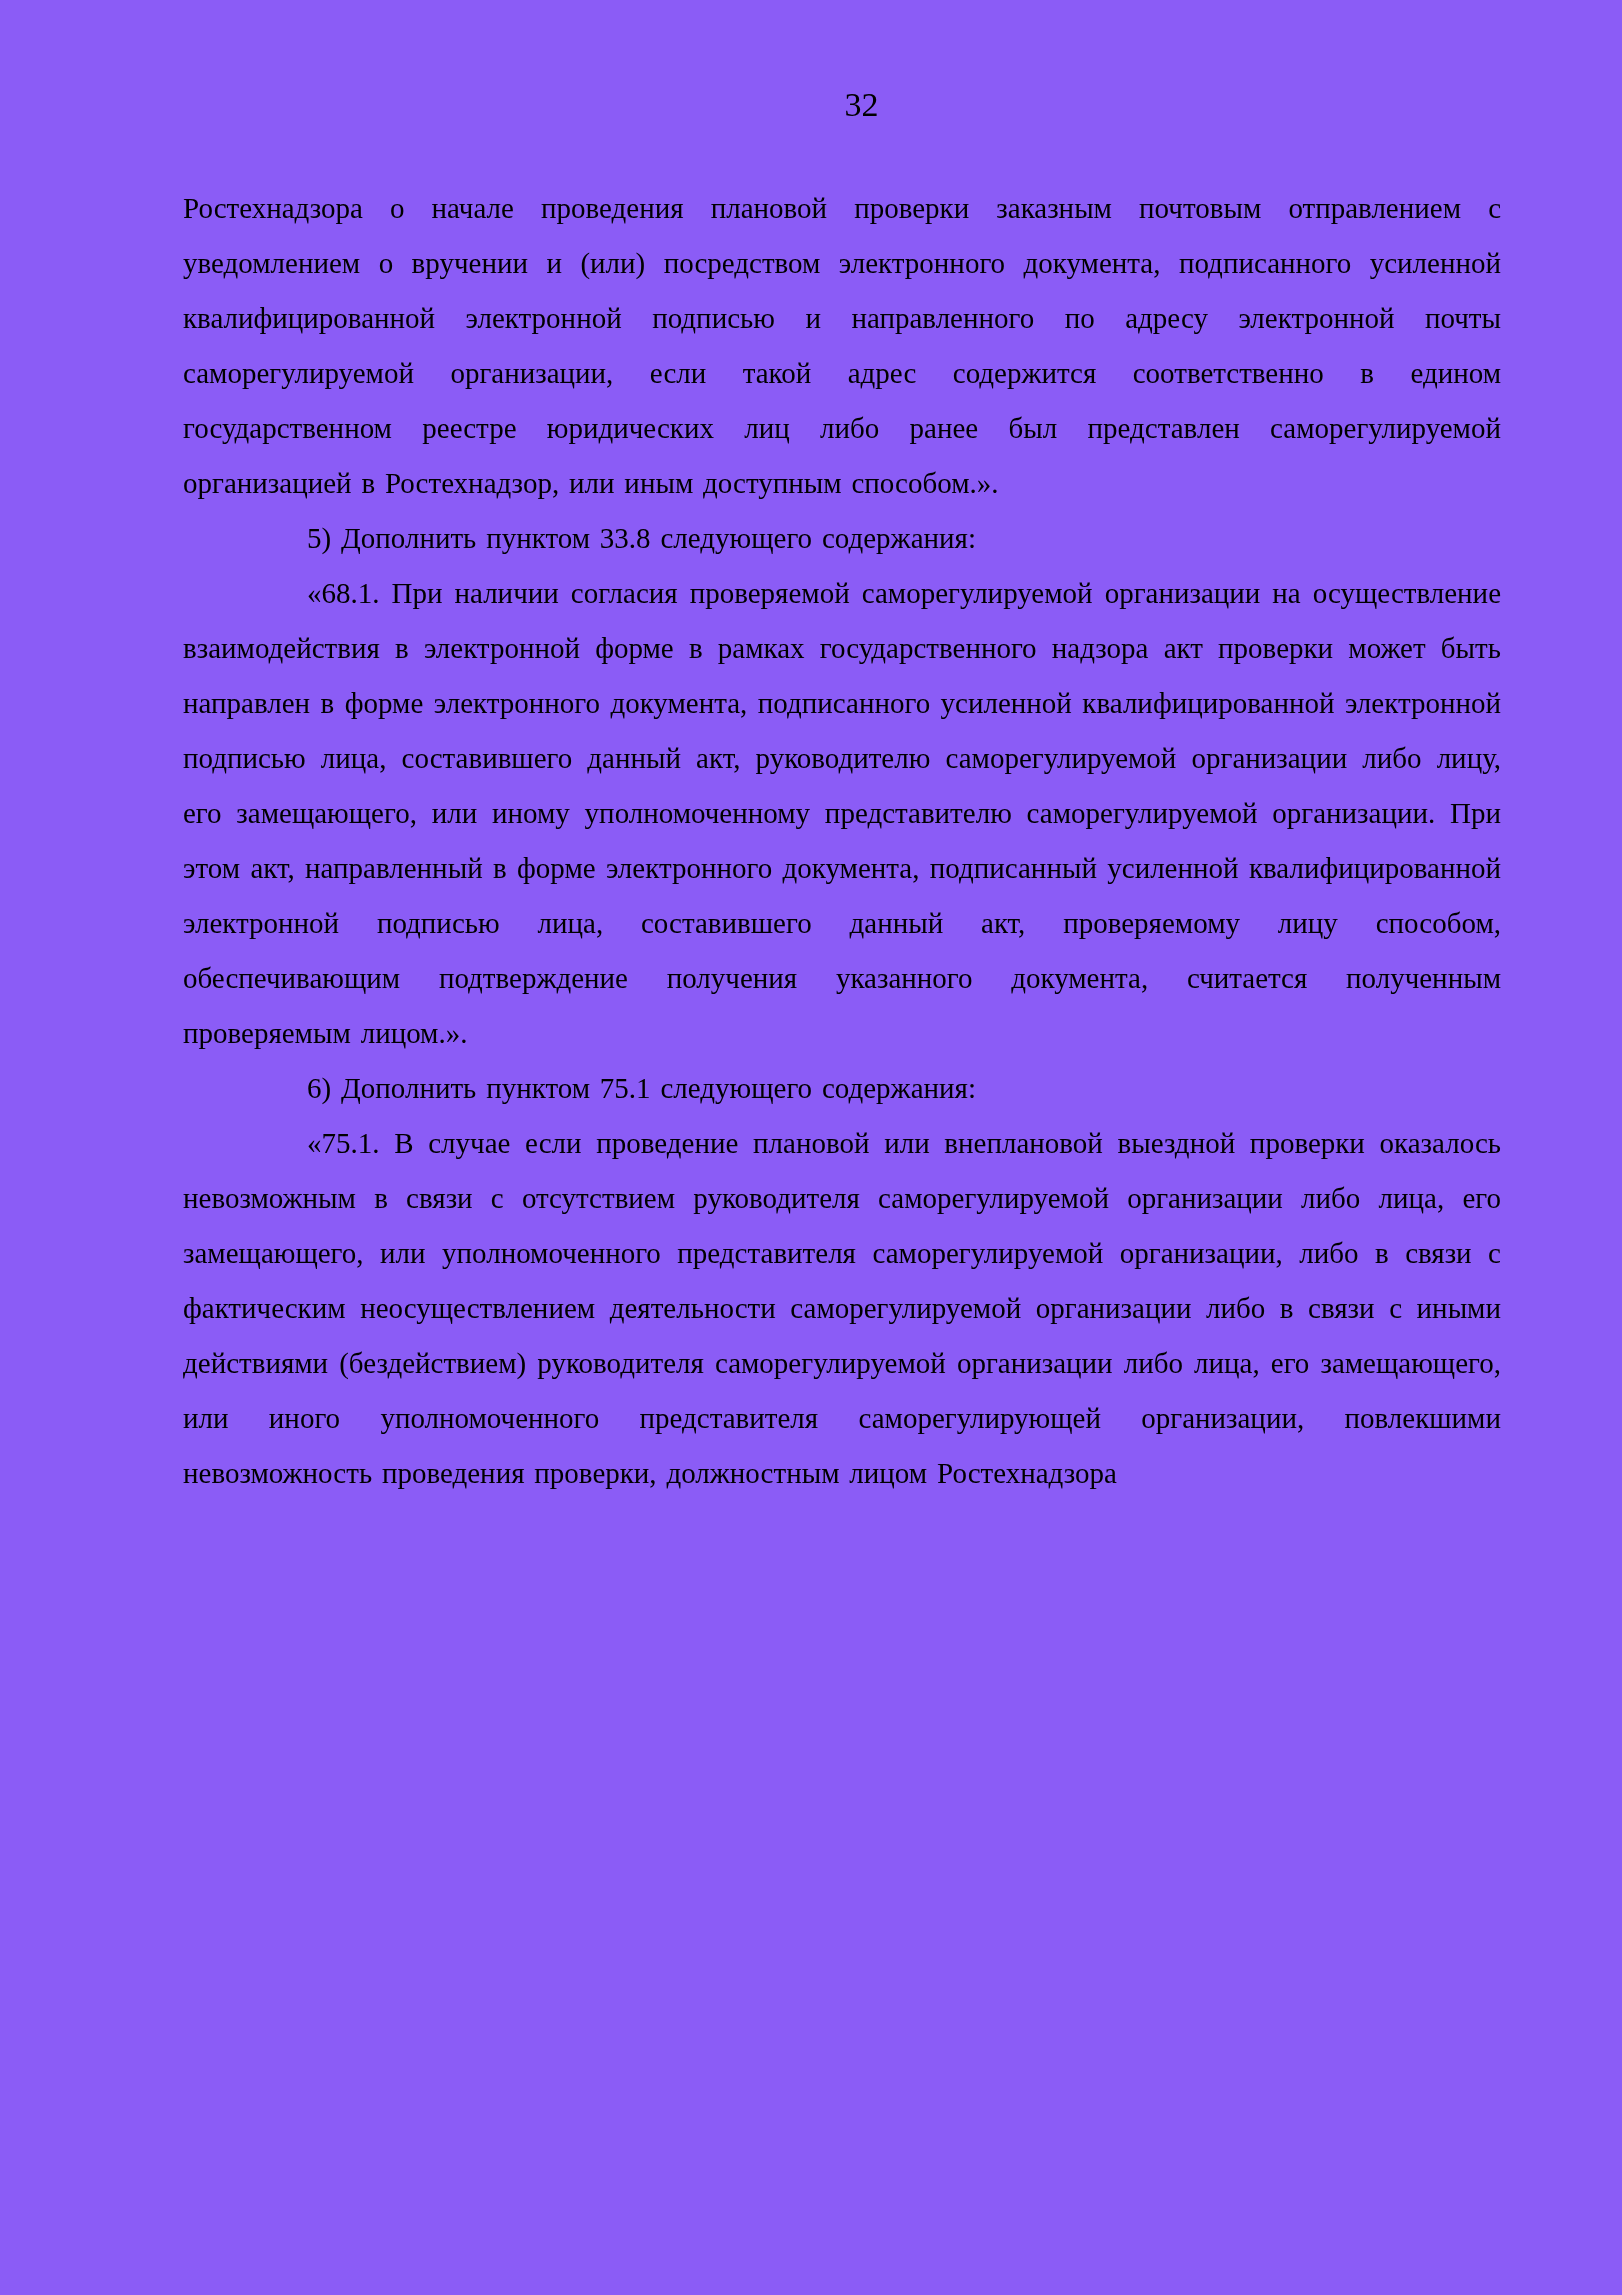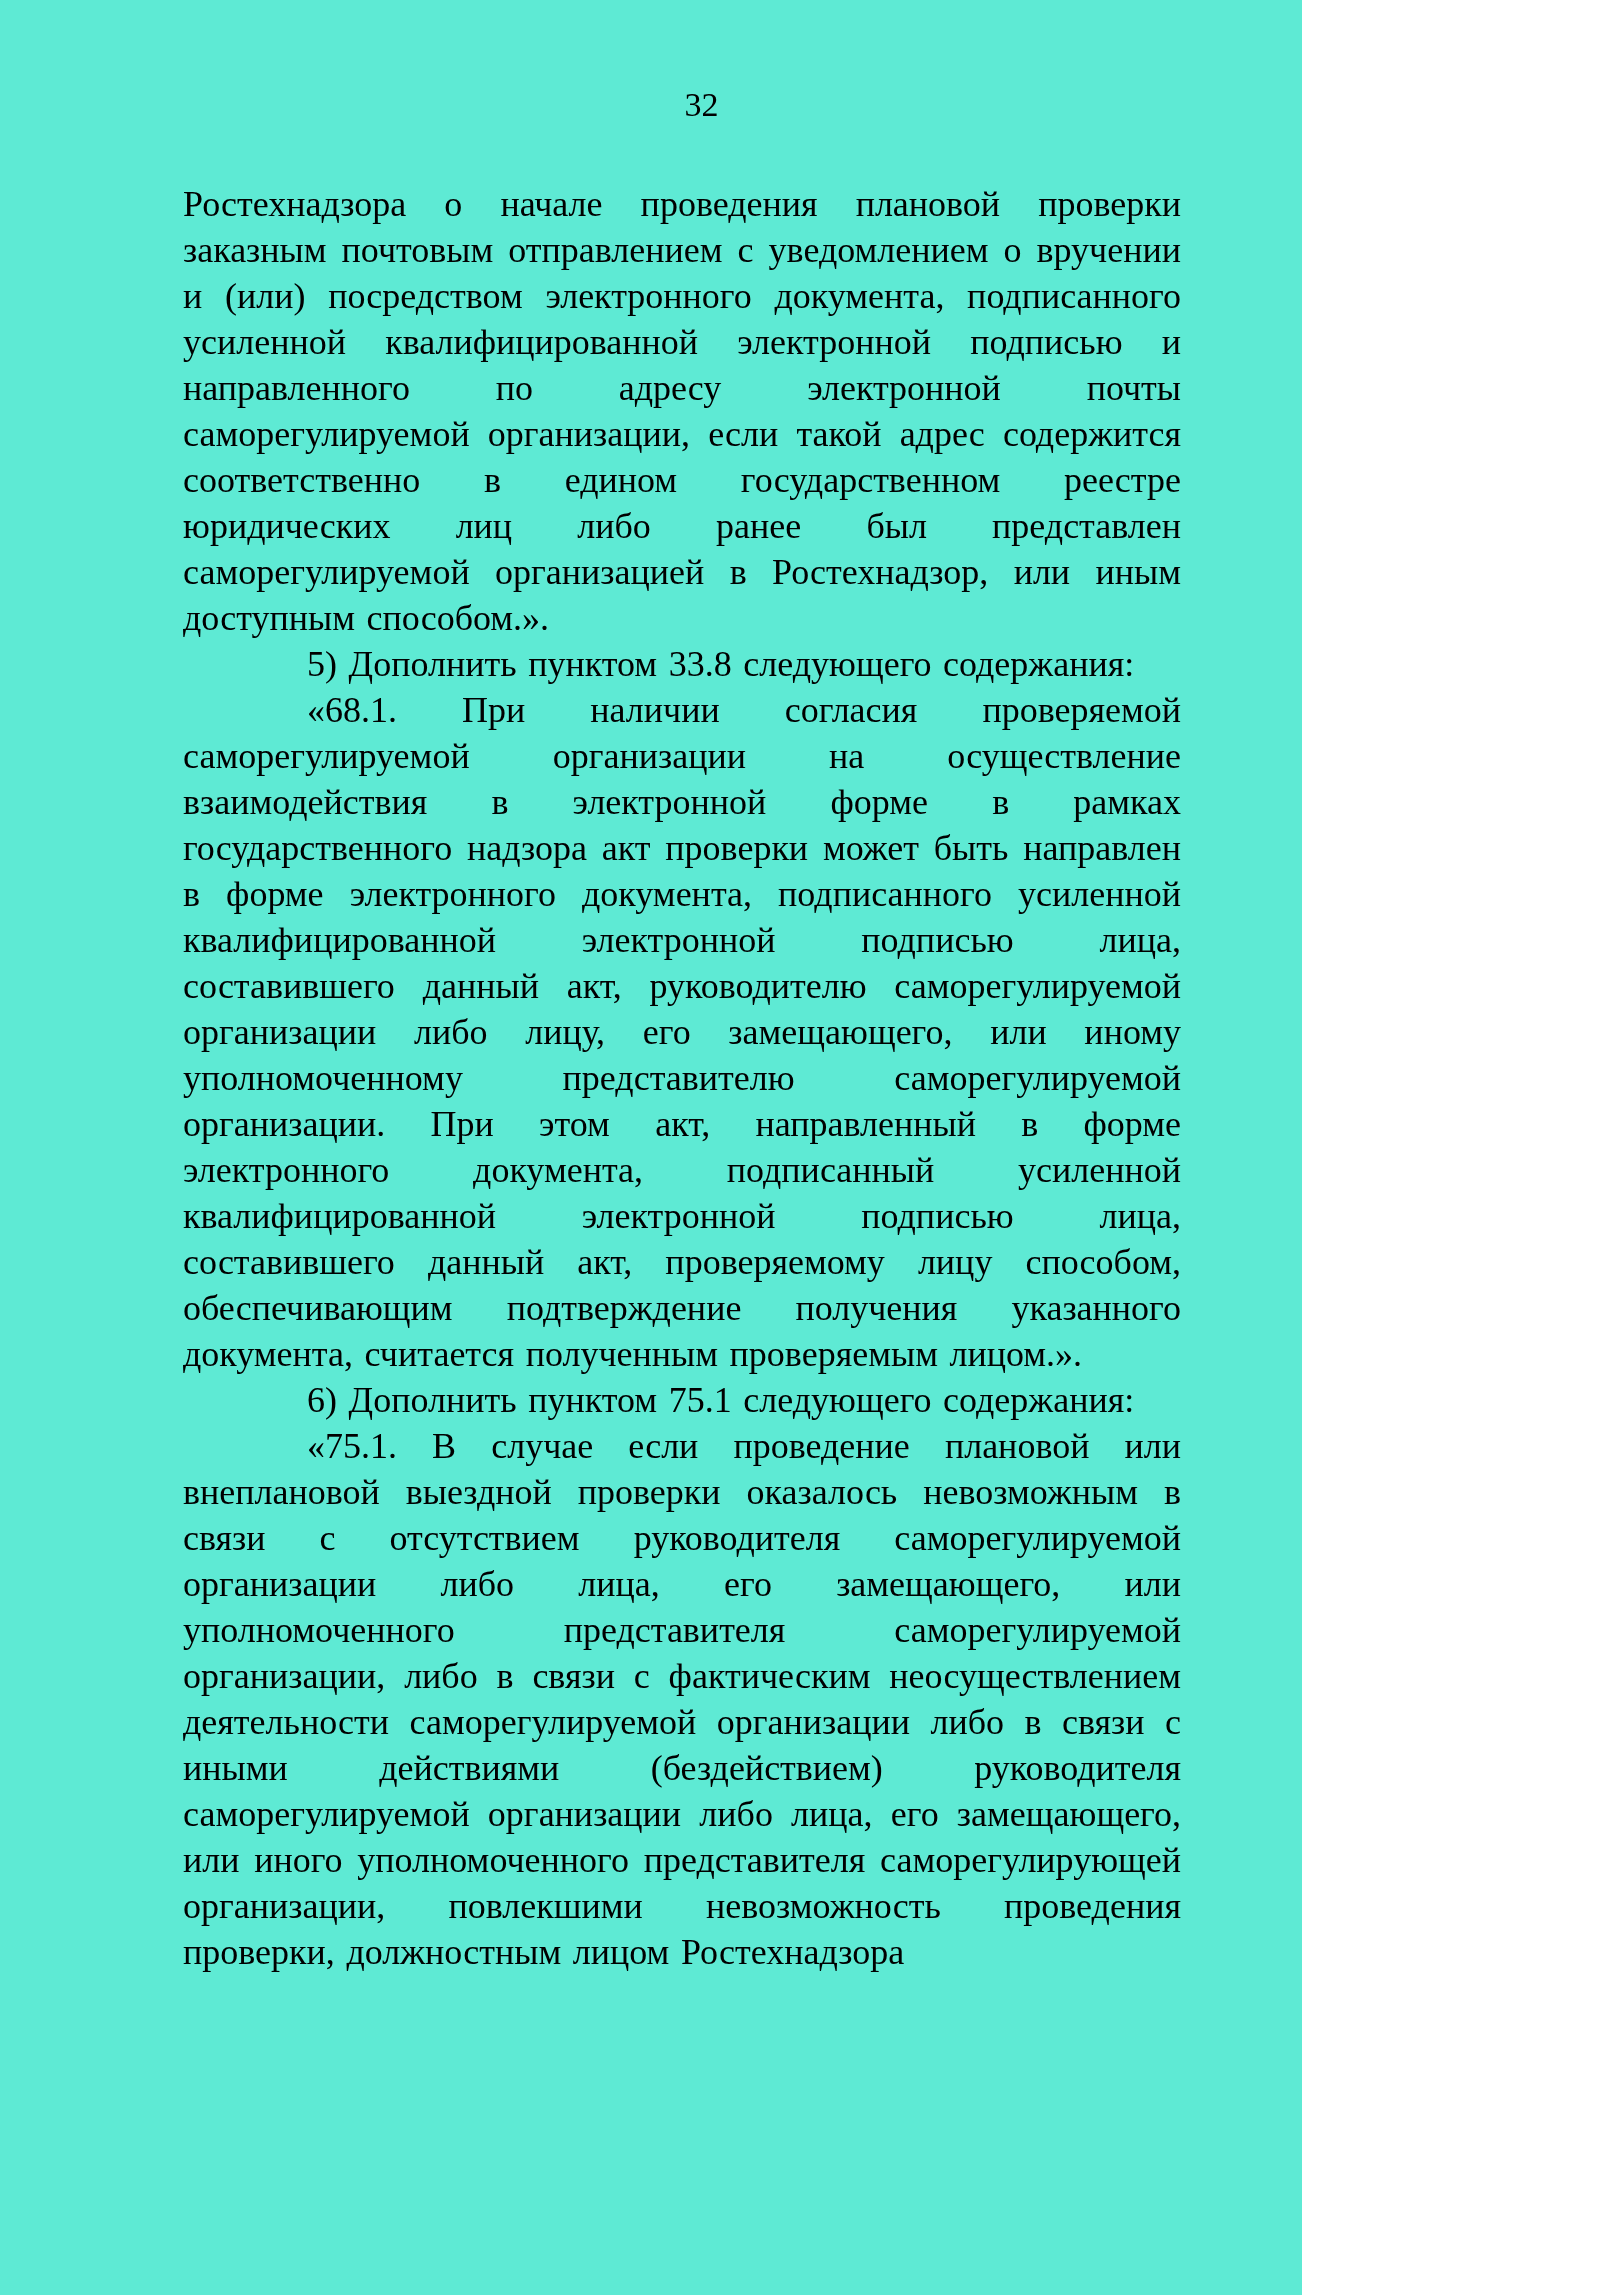--- a/index.html
+++ b/index.html
@@ -2,41 +2,41 @@
 <html style="font-size:10.5px"><head>
 <meta charset="utf-8">
 <style>
   html, body {
     margin: 0;
     padding: 0;
     background: #ffffff;
   }
   .page {
     position: relative;
-    width: 1302px;
+    width: 1622px;
     height: 2295px;
-    background: #5eead4;
+    background: #8b5cf6;
     box-sizing: border-box;
     padding: 88px 121px 0 183px;
     font-family: "Liberation Serif", serif;
     color: #000000;
     overflow: hidden;
   }
   .page-number {
     text-align: center;
     font-size: 34px;
     line-height: 34px;
     margin: 0 0 59px 0;
     
     padding-left: 39px;
   }
   .content p {
     margin: 0;
-    font-size: 36px;
-    line-height: 46px;
+    font-size: 29px;
+    line-height: 55px;
     text-align: justify;
     text-indent: 124px;
     word-spacing: 2.6px;
   }
   .content p.no-indent {
     text-indent: 0;
   }
 </style>
 </head>
 <body>

